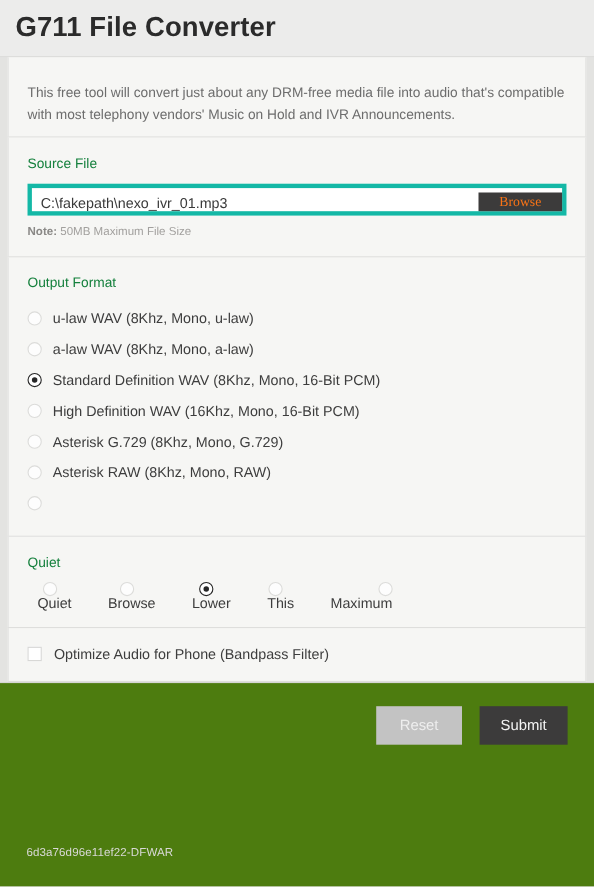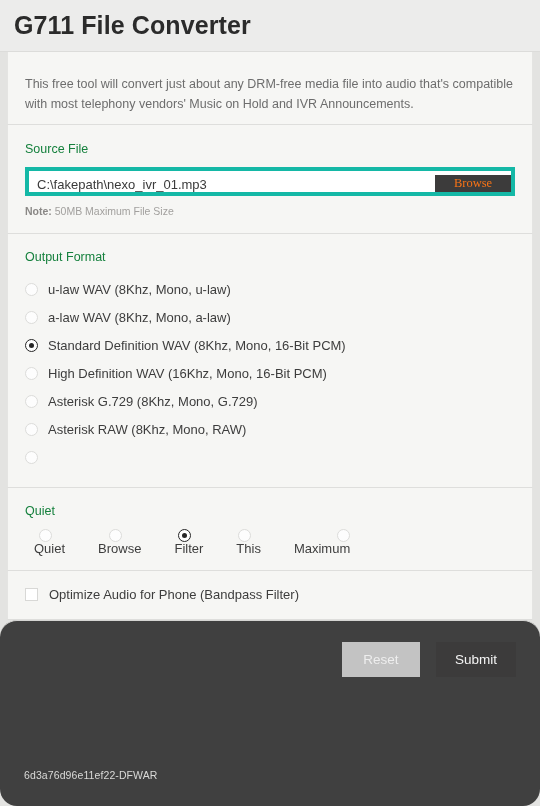--- a/index.html
+++ b/index.html
@@ -214,25 +214,24 @@
     font-size: 13px;
     color: #3d3d3d;
     margin-left: 11px;
     line-height: 1;
   }
 
   
   .footer {
     flex: 1 1 auto;
     position: relative;
-    background: #404040;
+    background: #4d7c0f;
     border-top: 1px solid #d5d5d3;
     padding: 21px 24px 0 24px;
     box-sizing: border-box;
-    border-radius: 17px;
   }
   .footer-btns {
     display: flex;
     justify-content: flex-end;
     align-items: center;
   }
   .btn {
     font-family: "Liberation Sans", sans-serif;
     font-size: 13.5px;
     border: none;
@@ -324,21 +323,21 @@
         <div class="vol-item">
           <span class="radio"></span>
           <span class="vol-label">Quiet</span>
         </div>
         <div class="vol-item">
           <span class="radio"></span>
           <span class="vol-label">Browse</span>
         </div>
         <div class="vol-item">
           <span class="radio on"></span>
-          <span class="vol-label">Filter</span>
+          <span class="vol-label">Lower</span>
         </div>
         <div class="vol-item">
           <span class="radio"></span>
           <span class="vol-label">This</span>
         </div>
         <div class="vol-item">
           <span class="radio"></span>
           <span class="vol-label">Maximum</span>
         </div>
       </div>

